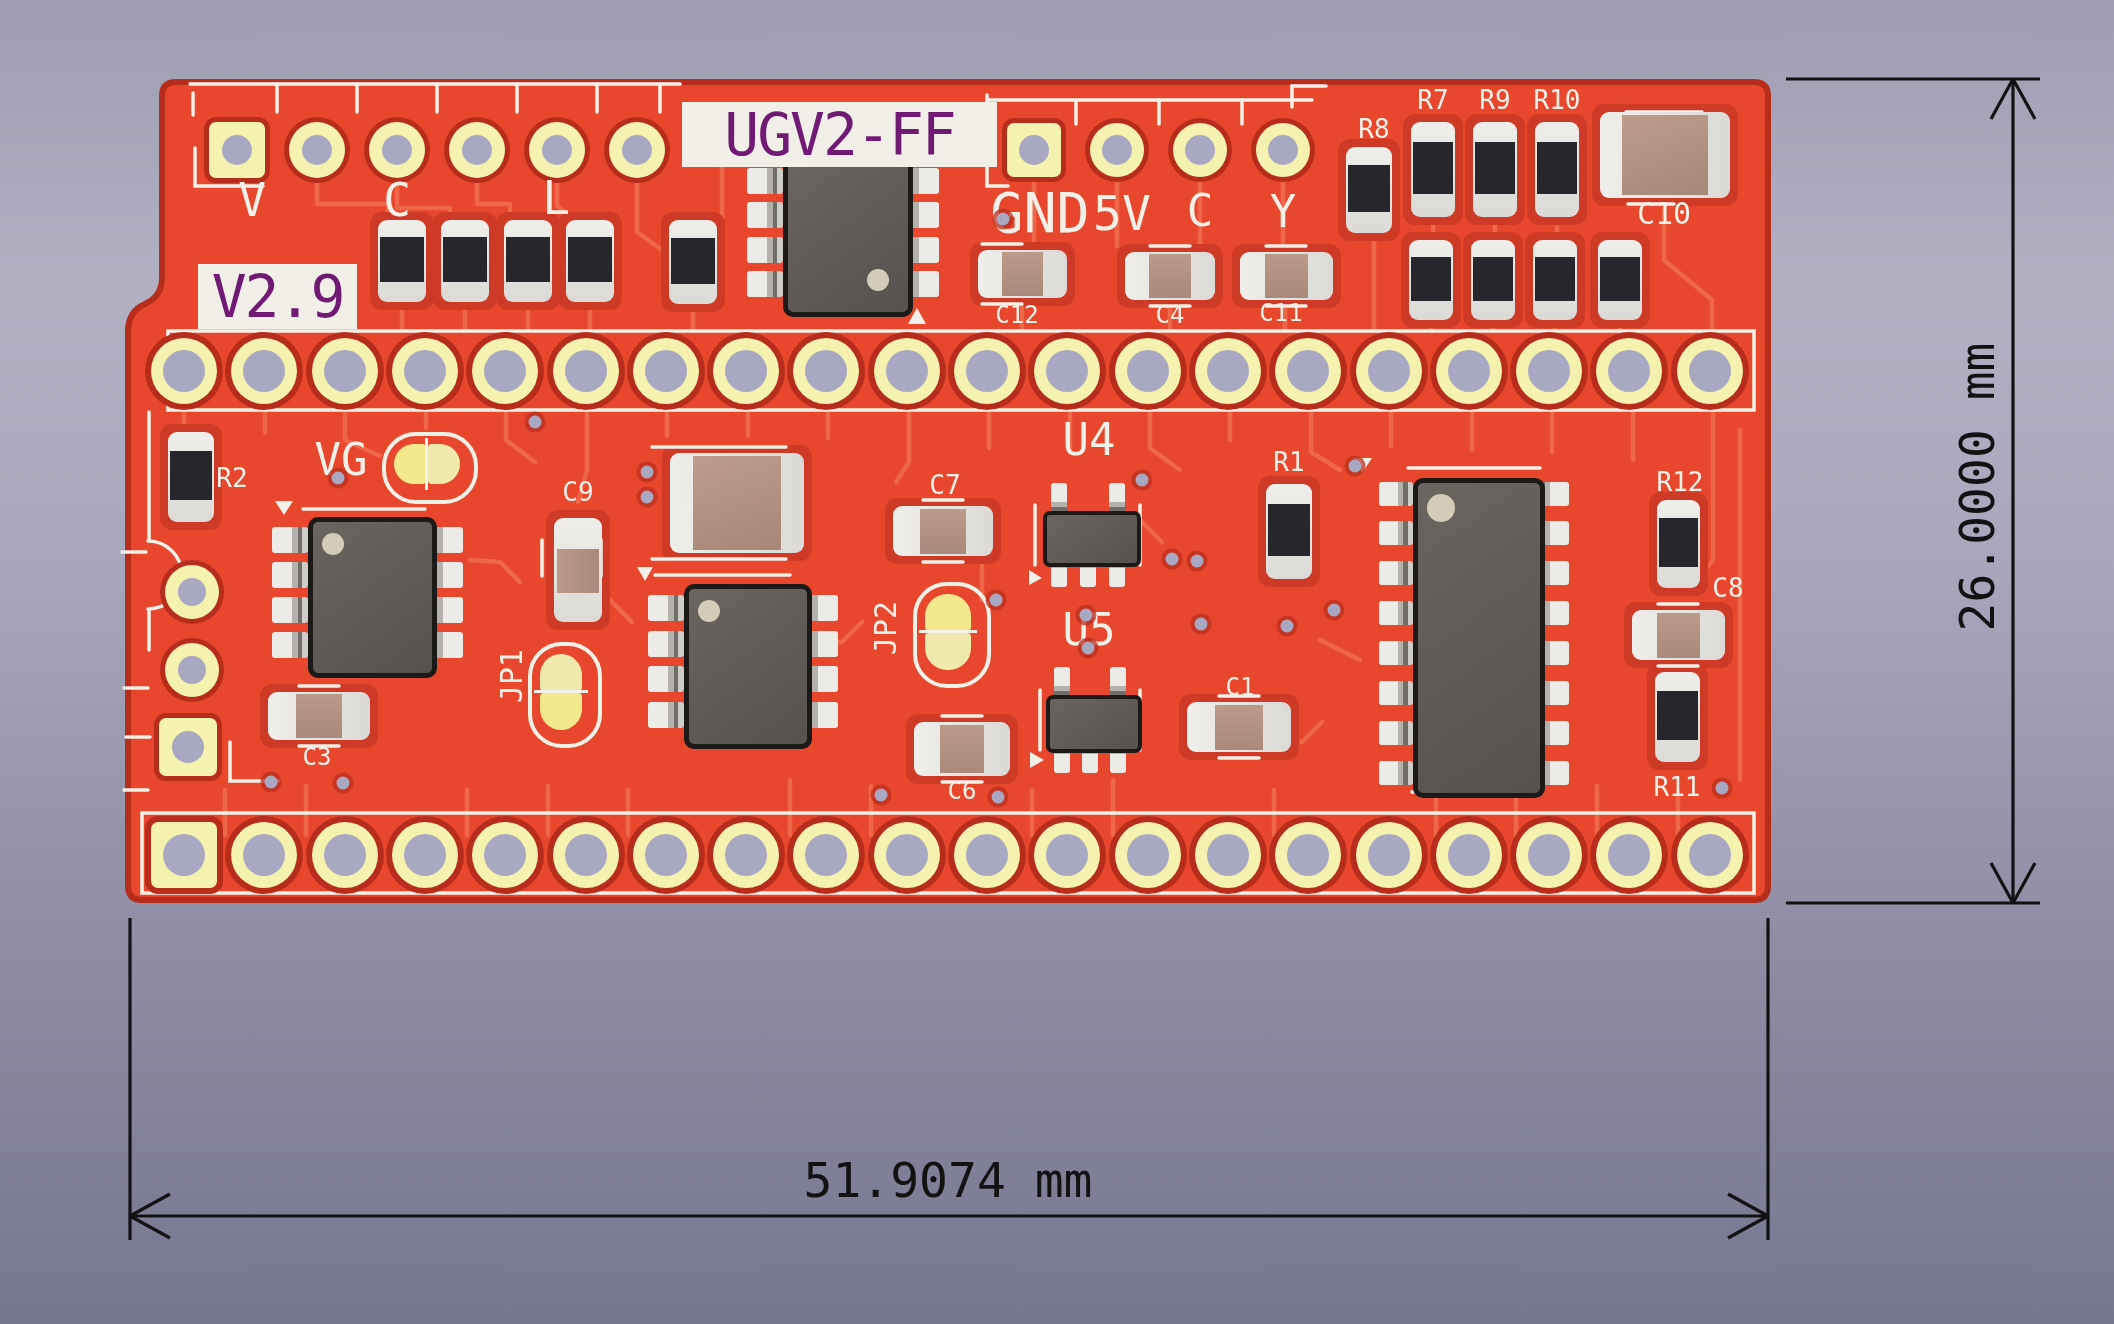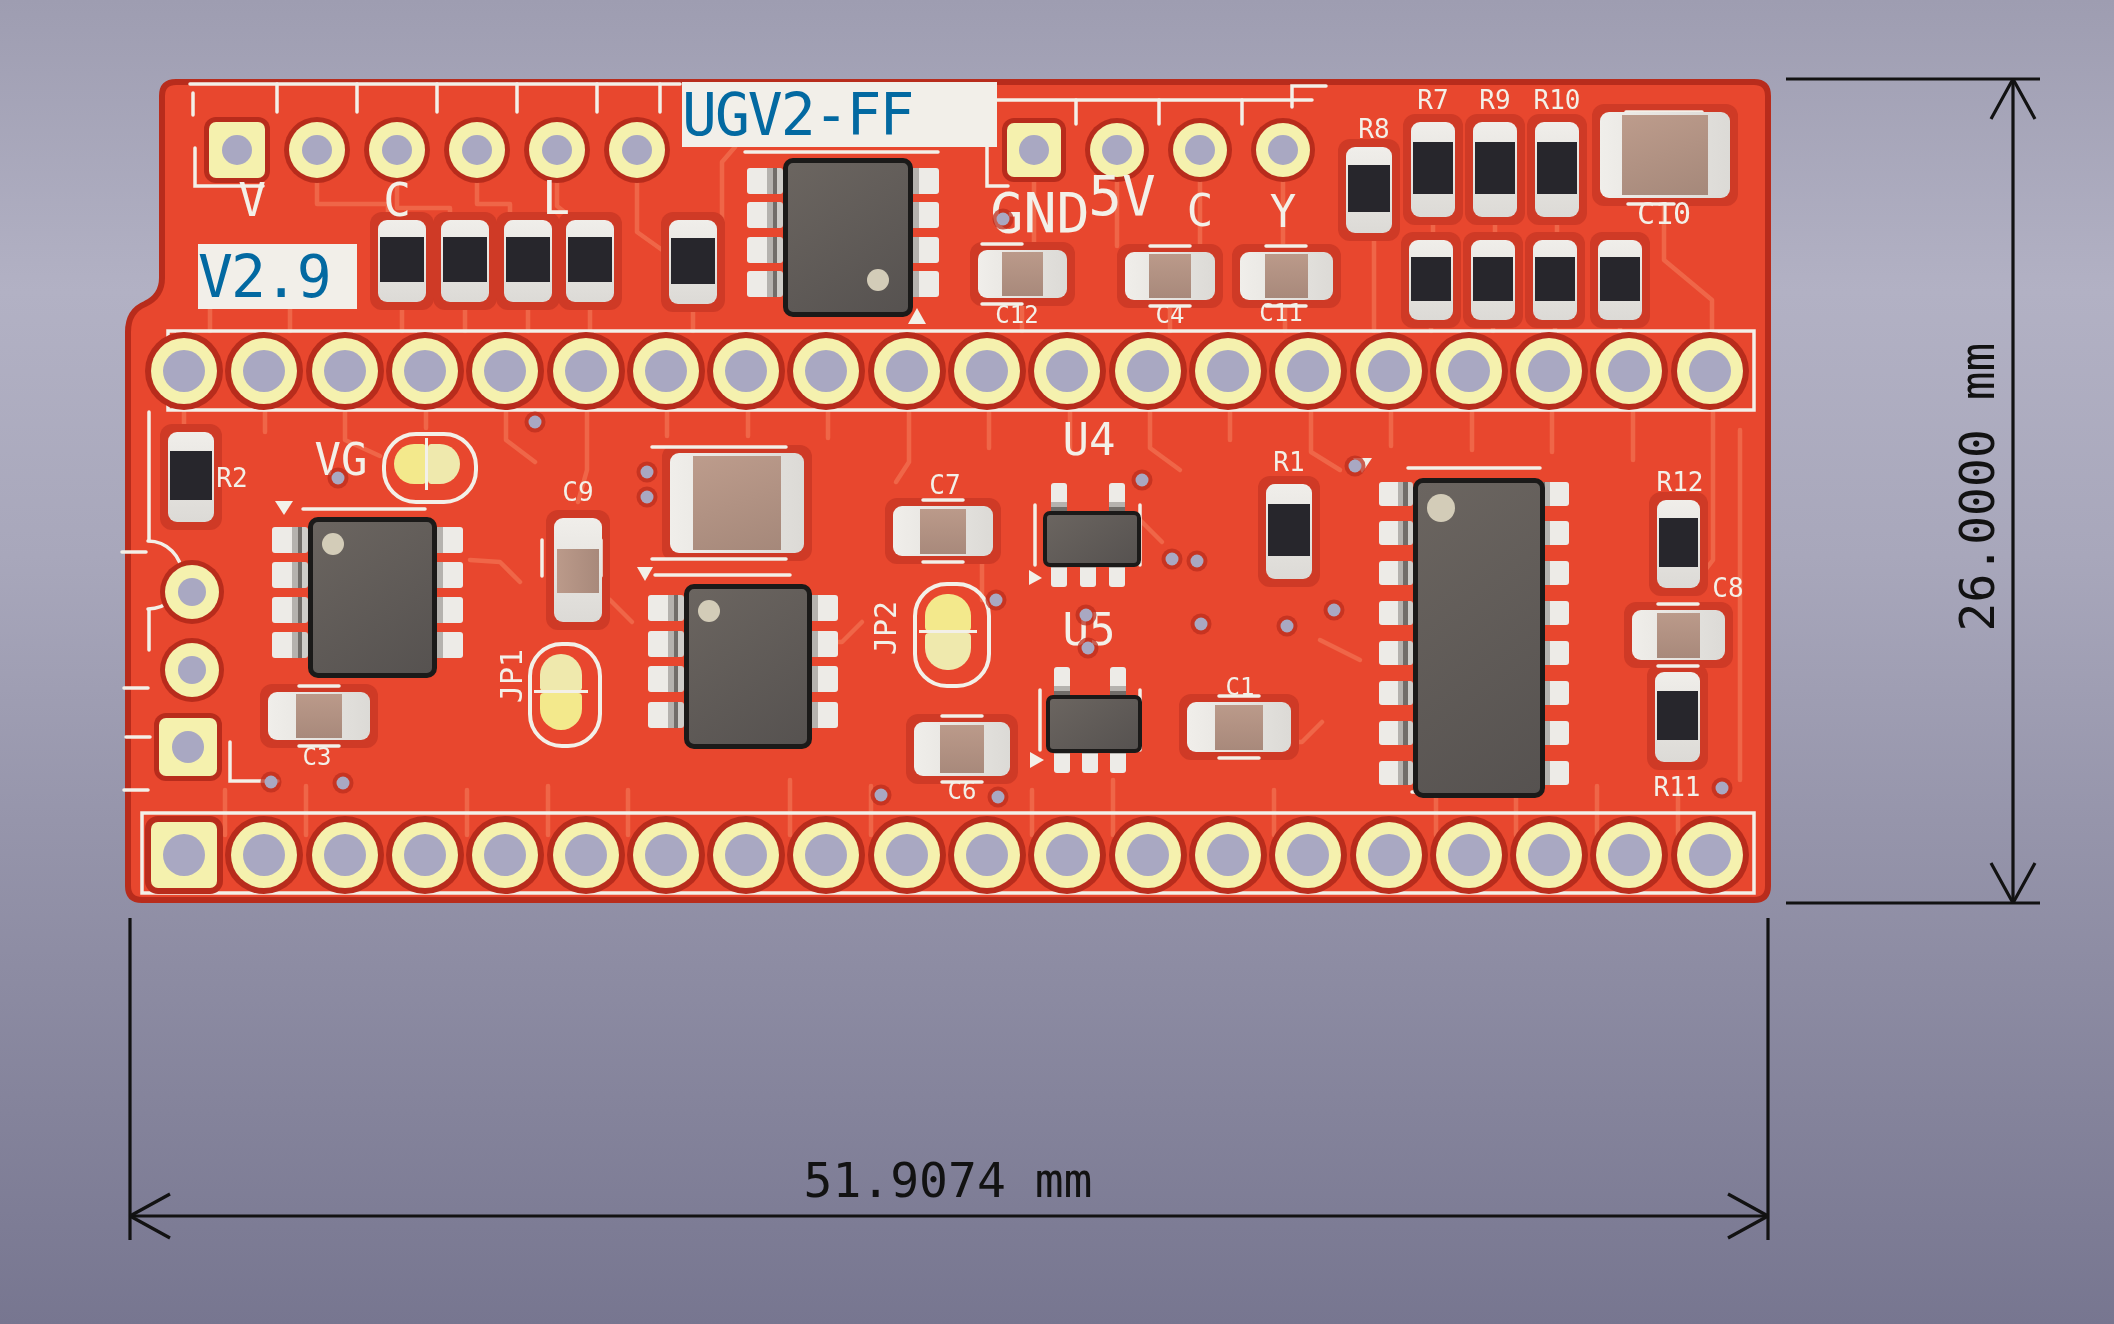--- a/index.html
+++ b/index.html
@@ -33,22 +33,22 @@
   
   .jmp{position:absolute;border:4px solid #f3f0e8;border-radius:34px;}
   .jmp-pad{position:absolute;}
   
   .via{position:absolute;width:13px;height:13px;border-radius:50%;background:#a9a8c2;
        box-shadow:0 0 0 4px rgba(188,46,29,.75);transform:translate(-50%,-50%);}
   
   .silk{position:absolute;color:#f3f0e8;white-space:nowrap;transform:translate(-50%,-50%);line-height:1;}
   .silk.rot{transform:translate(-50%,-50%) rotate(-90deg);}
   
-  .white-box{position:absolute;background:#f2efe9;color:#0369a1;display:flex;align-items:center;
-     line-height:1;letter-spacing:-2px;}
+  .white-box{position:absolute;background:#f2efe9;color:#701a75;display:flex;align-items:center;justify-content:center;
+     line-height:1;letter-spacing:-2px;margin-top:20px;}
   
   .dim-text{position:absolute;color:#121212;white-space:nowrap;font-size:48px;transform:translate(-50%,-50%);}
   .dim-text.rot{transform:translate(-50%,-50%) rotate(-90deg);}
 </style>
 </head>
 <body>
 
 <div id="stage">
 
   <svg width="2114" height="1324">
@@ -574,21 +574,21 @@
   </div>
   <div class="white-box" style="left:198px;top:244px;width:159px;height:65px;font-size:58px;">
     <span>V2.9</span>
   </div>
 
   <div class="layer" id="labels">
       <div class="silk" style="left: 252px; top: 200px; font-size: 46px;">V</div>
       <div class="silk" style="left: 397px; top: 200px; font-size: 46px;">C</div>
       <div class="silk" style="left: 556px; top: 198px; font-size: 46px;">L</div>
       <div class="silk" style="left: 1040px; top: 213px; font-size: 55px;">GND</div>
-      <div class="silk" style="left: 1122px; top: 196px; font-size: 56px;">5V</div>
+      <div class="silk" style="left: 1122px; top: 213px; font-size: 48px;">5V</div>
       <div class="silk" style="left: 1200px; top: 211px; font-size: 44px;">C</div>
       <div class="silk" style="left: 1283px; top: 212px; font-size: 44px;">Y</div>
       <div class="silk" style="left: 1374px; top: 129px; font-size: 26px;">R8</div>
       <div class="silk" style="left: 1433px; top: 100px; font-size: 26px;">R7</div>
       <div class="silk" style="left: 1495px; top: 100px; font-size: 26px;">R9</div>
       <div class="silk" style="left: 1557px; top: 100px; font-size: 26px;">R10</div>
       <div class="silk" style="left: 1664px; top: 214px; font-size: 30px;">C10</div>
       <div class="silk" style="left: 1017px; top: 315px; font-size: 24px;">C12</div>
       <div class="silk" style="left: 1170px; top: 315px; font-size: 24px;">C4</div>
       <div class="silk" style="left: 1281px; top: 313px; font-size: 24px;">C11</div>

